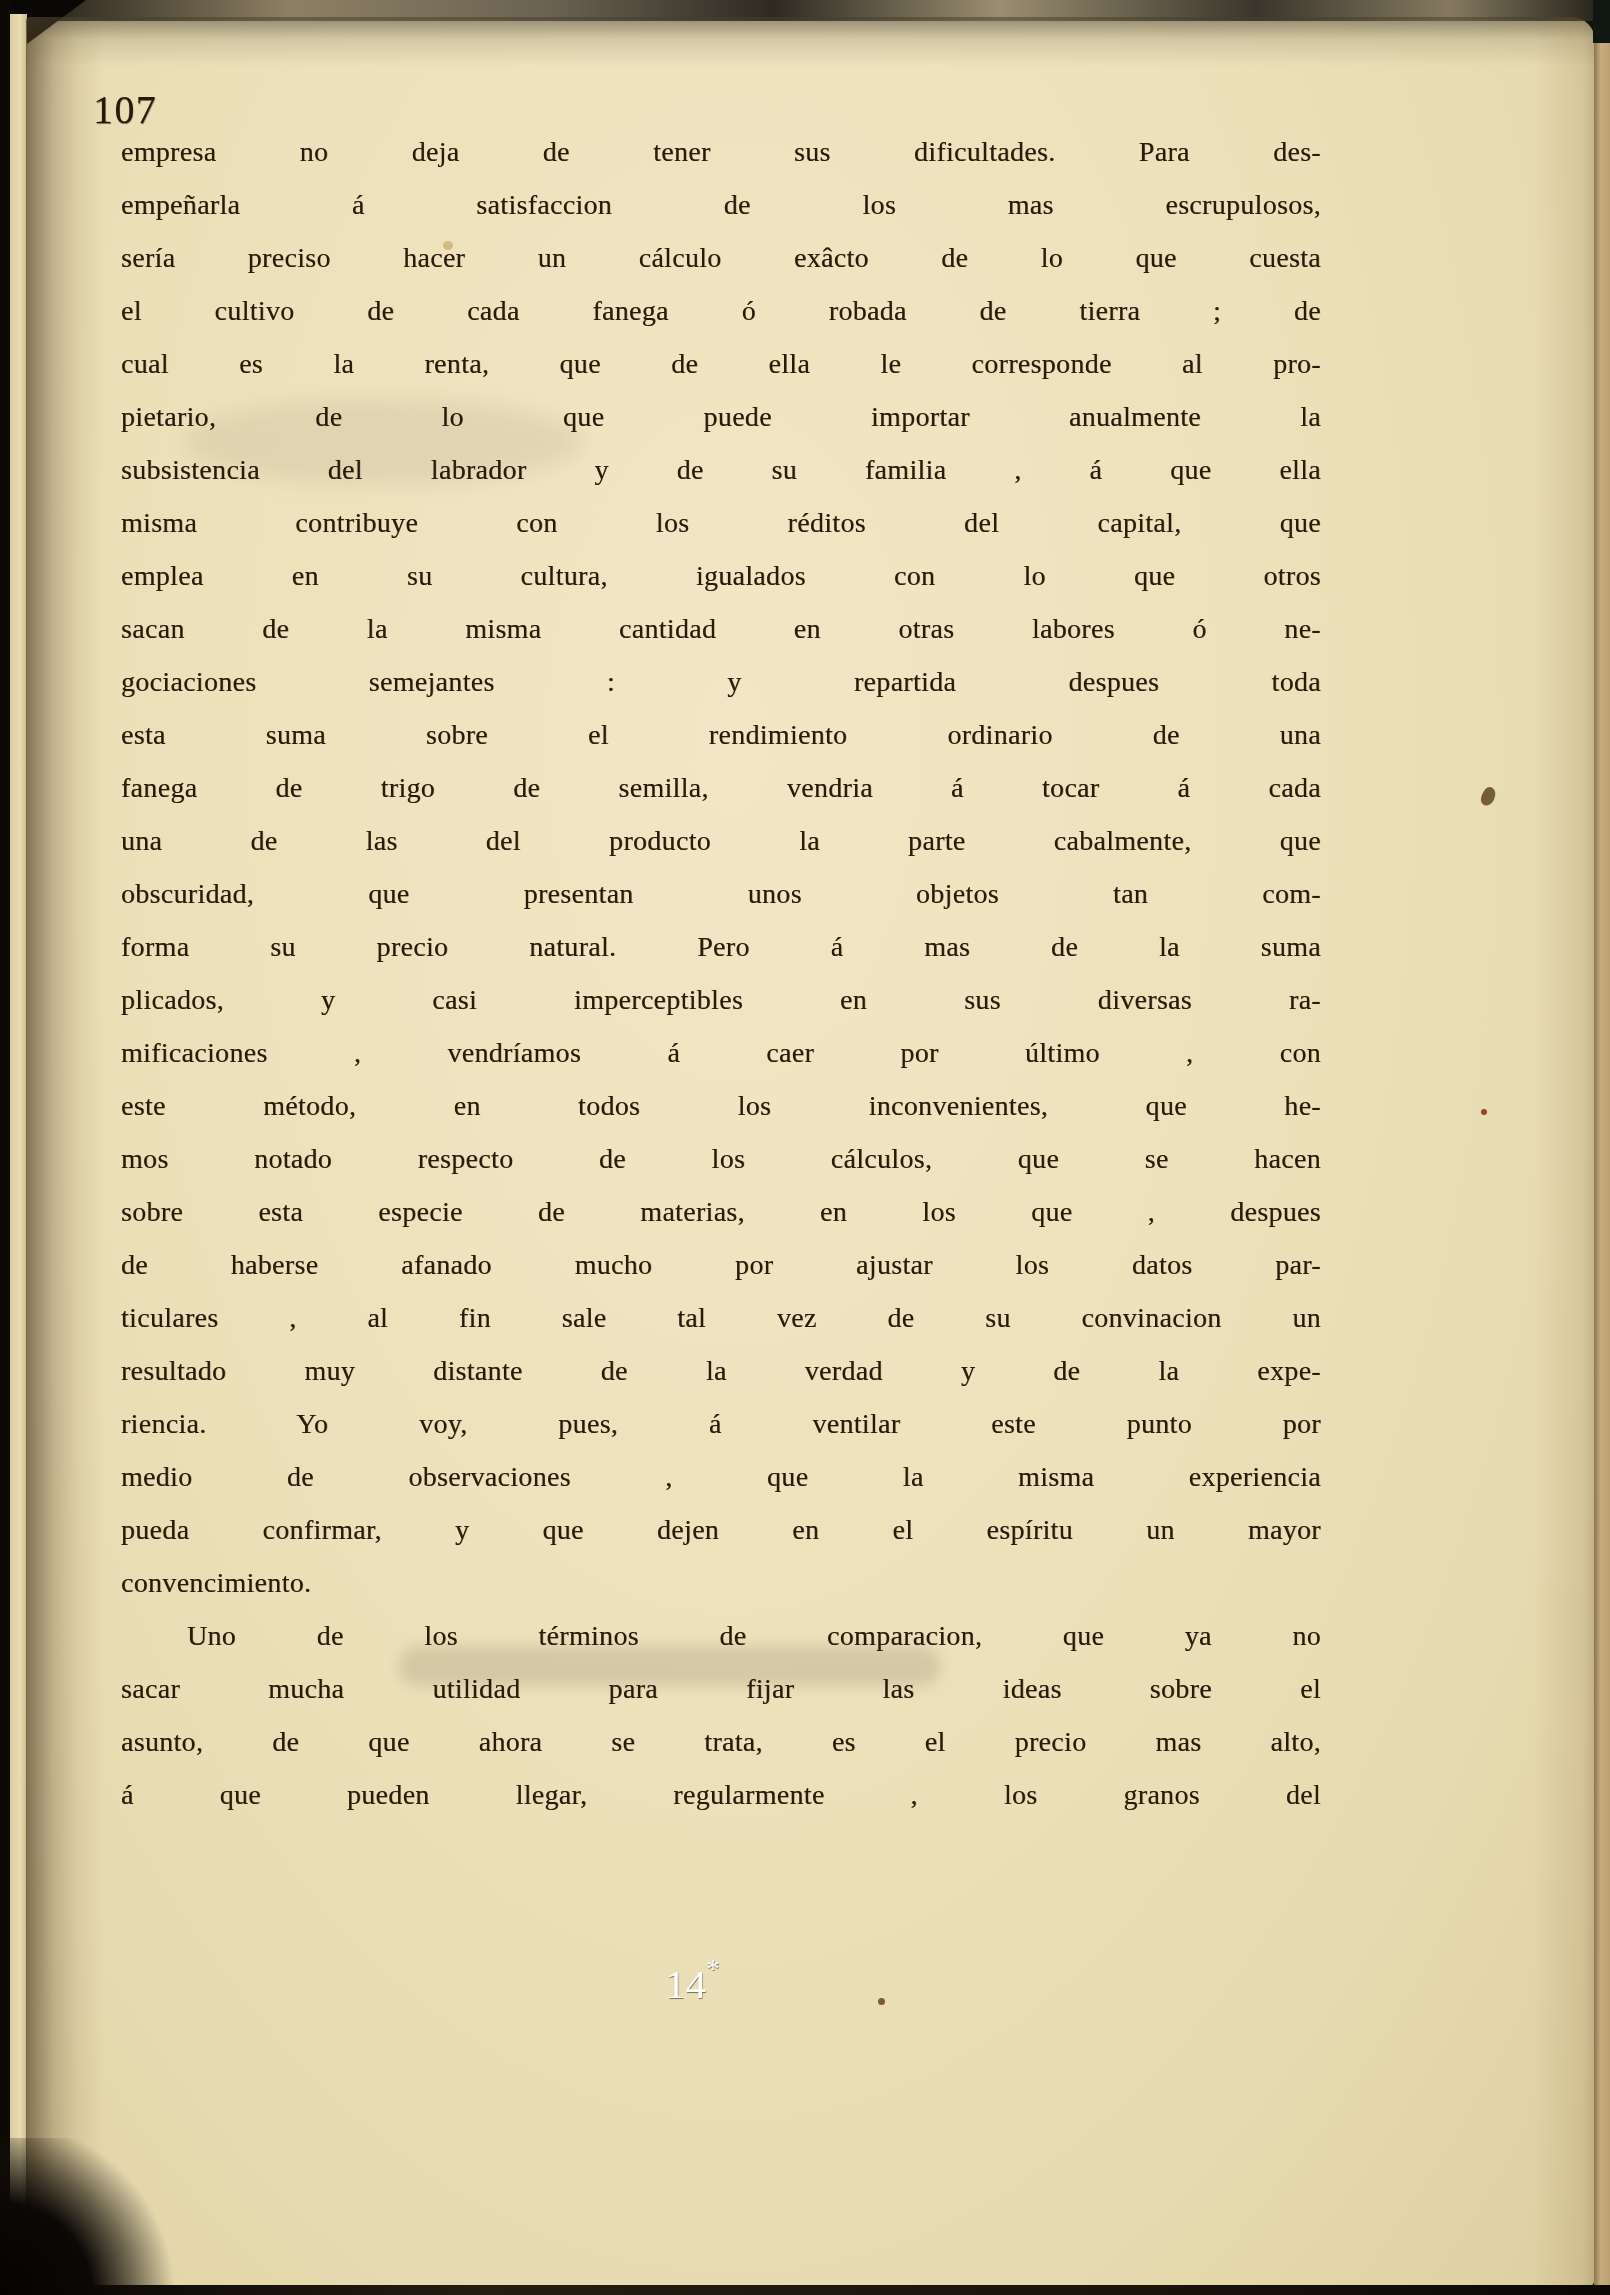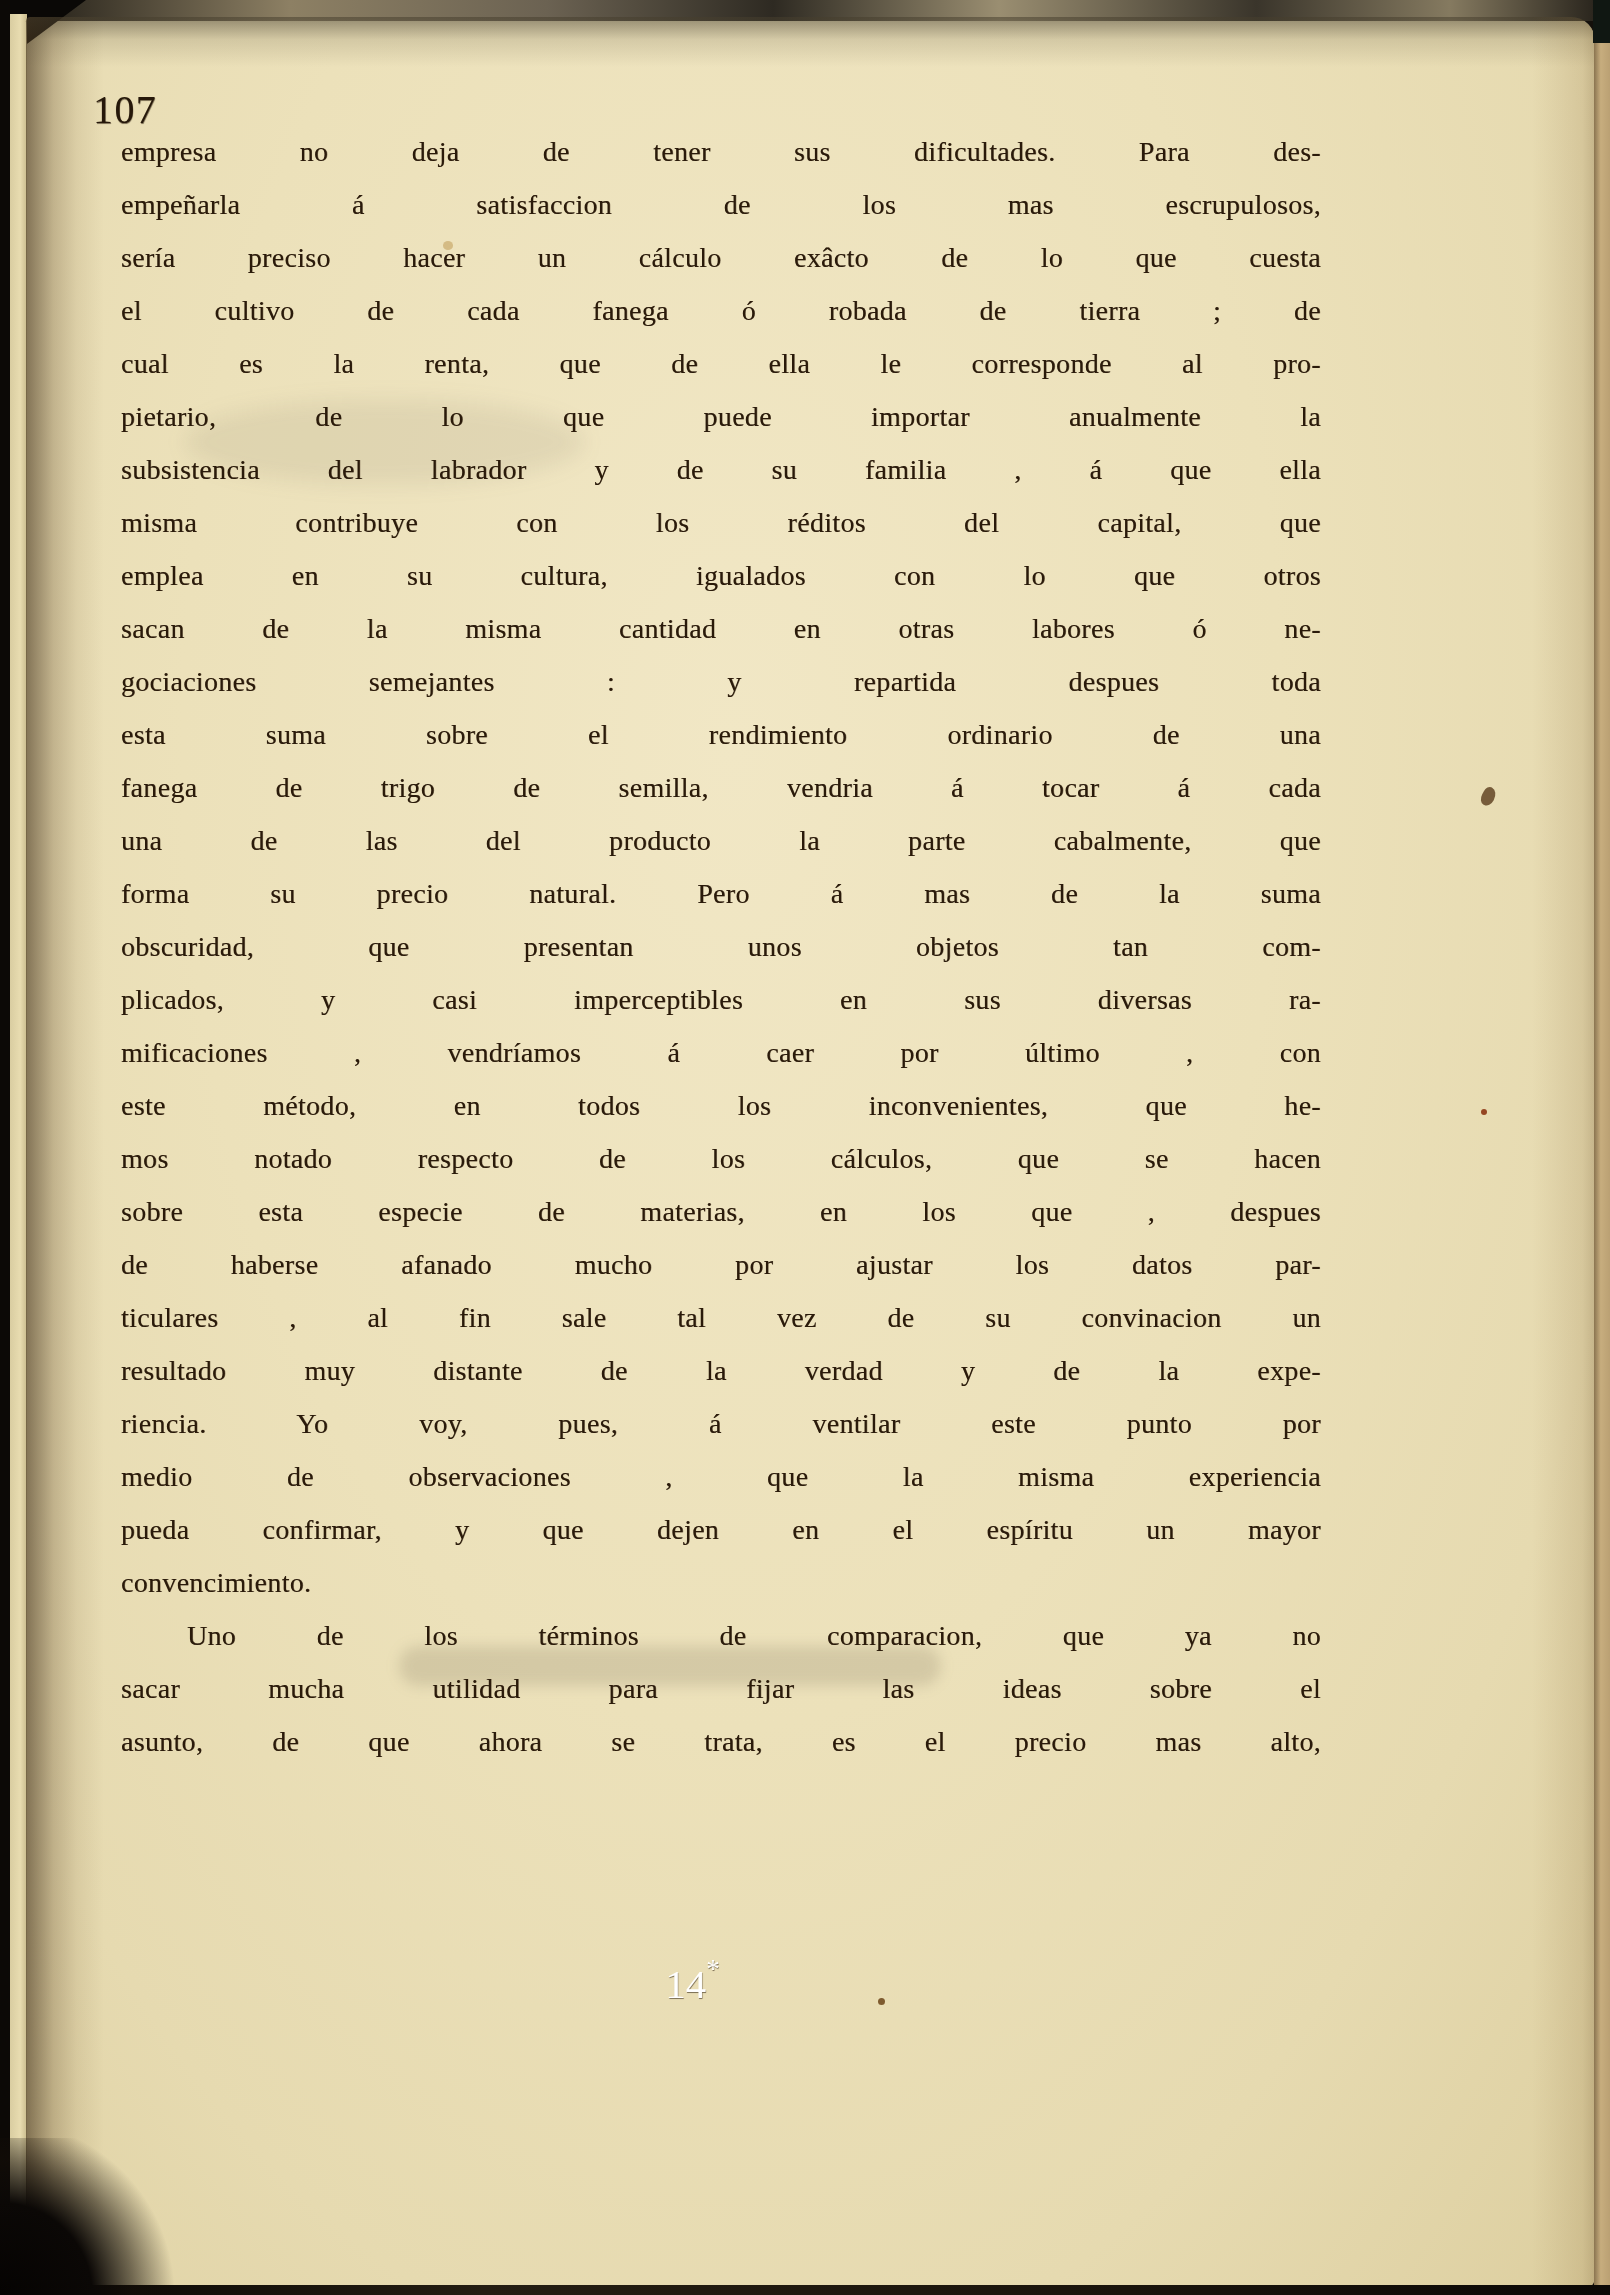--- a/index.html
+++ b/index.html
@@ -128,37 +128,38 @@
     <div class="line">cual es la renta, que de ella le corresponde al pro-</div>
     <div class="line">pietario, de lo que puede importar anualmente la</div>
     <div class="line">subsistencia del labrador y de su familia , á que ella</div>
     <div class="line">misma contribuye con los réditos del capital, que</div>
     <div class="line">emplea en su cultura, igualados con lo que otros</div>
     <div class="line">sacan de la misma cantidad en otras labores ó ne-</div>
     <div class="line">gociaciones semejantes : y repartida despues toda</div>
     <div class="line">esta suma sobre el rendimiento ordinario de una</div>
     <div class="line">fanega de trigo de semilla, vendria á tocar á cada</div>
     <div class="line">una de las del producto la parte cabalmente, que</div>
+    <div class="line">obscuridad, que presentan unos objetos tan com-</div>
     <div class="line">forma su precio natural. Pero á mas de la suma</div>
-    <div class="line">obscuridad, que presentan unos objetos tan com-</div>
     <div class="line">plicados, y casi imperceptibles en sus diversas ra-</div>
     <div class="line">mificaciones , vendríamos á caer por último , con</div>
     <div class="line">este método, en todos los inconvenientes, que he-</div>
     <div class="line">mos notado respecto de los cálculos, que se hacen</div>
     <div class="line">sobre esta especie de materias, en los que , despues</div>
     <div class="line">de haberse afanado mucho por ajustar los datos par-</div>
     <div class="line">ticulares , al fin sale tal vez de su convinacion un</div>
     <div class="line">resultado muy distante de la verdad y de la expe-</div>
     <div class="line">riencia. Yo voy, pues, á ventilar este punto por</div>
     <div class="line">medio de observaciones , que la misma experiencia</div>
     <div class="line">pueda confirmar, y que dejen en el espíritu un mayor</div>
     <div class="line para-end">convencimiento.</div>
     <div class="line indent">Uno de los términos de comparacion, que ya no</div>
     <div class="line">sacar mucha utilidad para fijar las ideas sobre el</div>
     <div class="line">asunto, de que ahora se trata, es el precio mas alto,</div>
+    <div class="line">á que pueden llegar, regularmente , los granos del</div>
   </div>
 
   <div class="signature">
     <span>14</span><sup>*</sup>
   </div>
 
 </div>
 
 
 </body></html>

